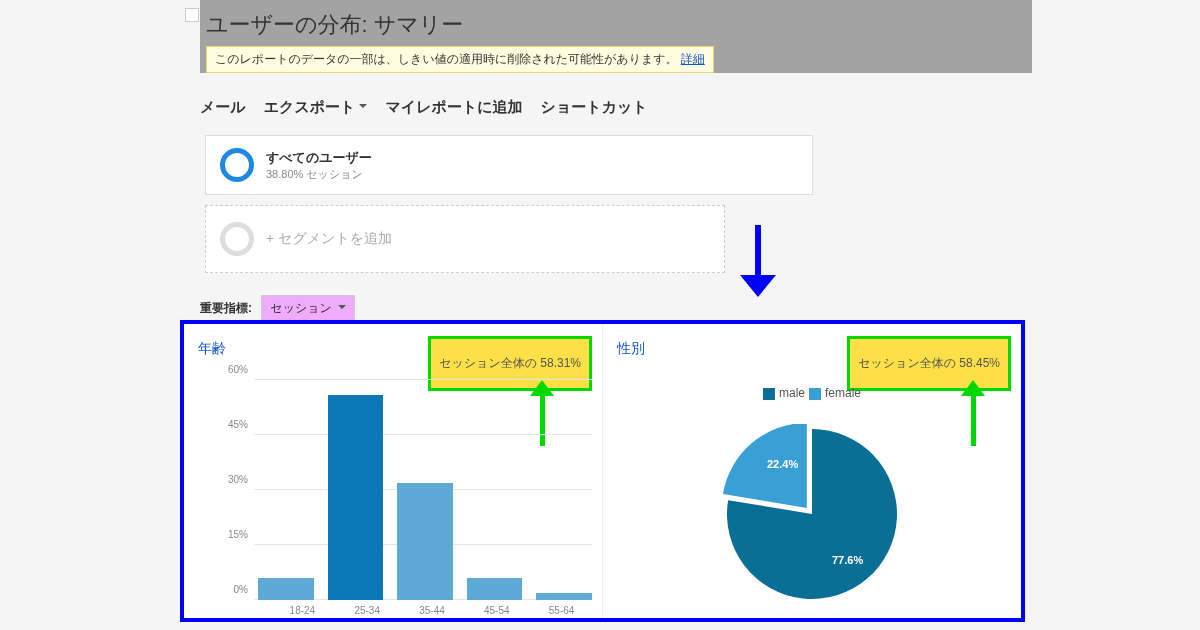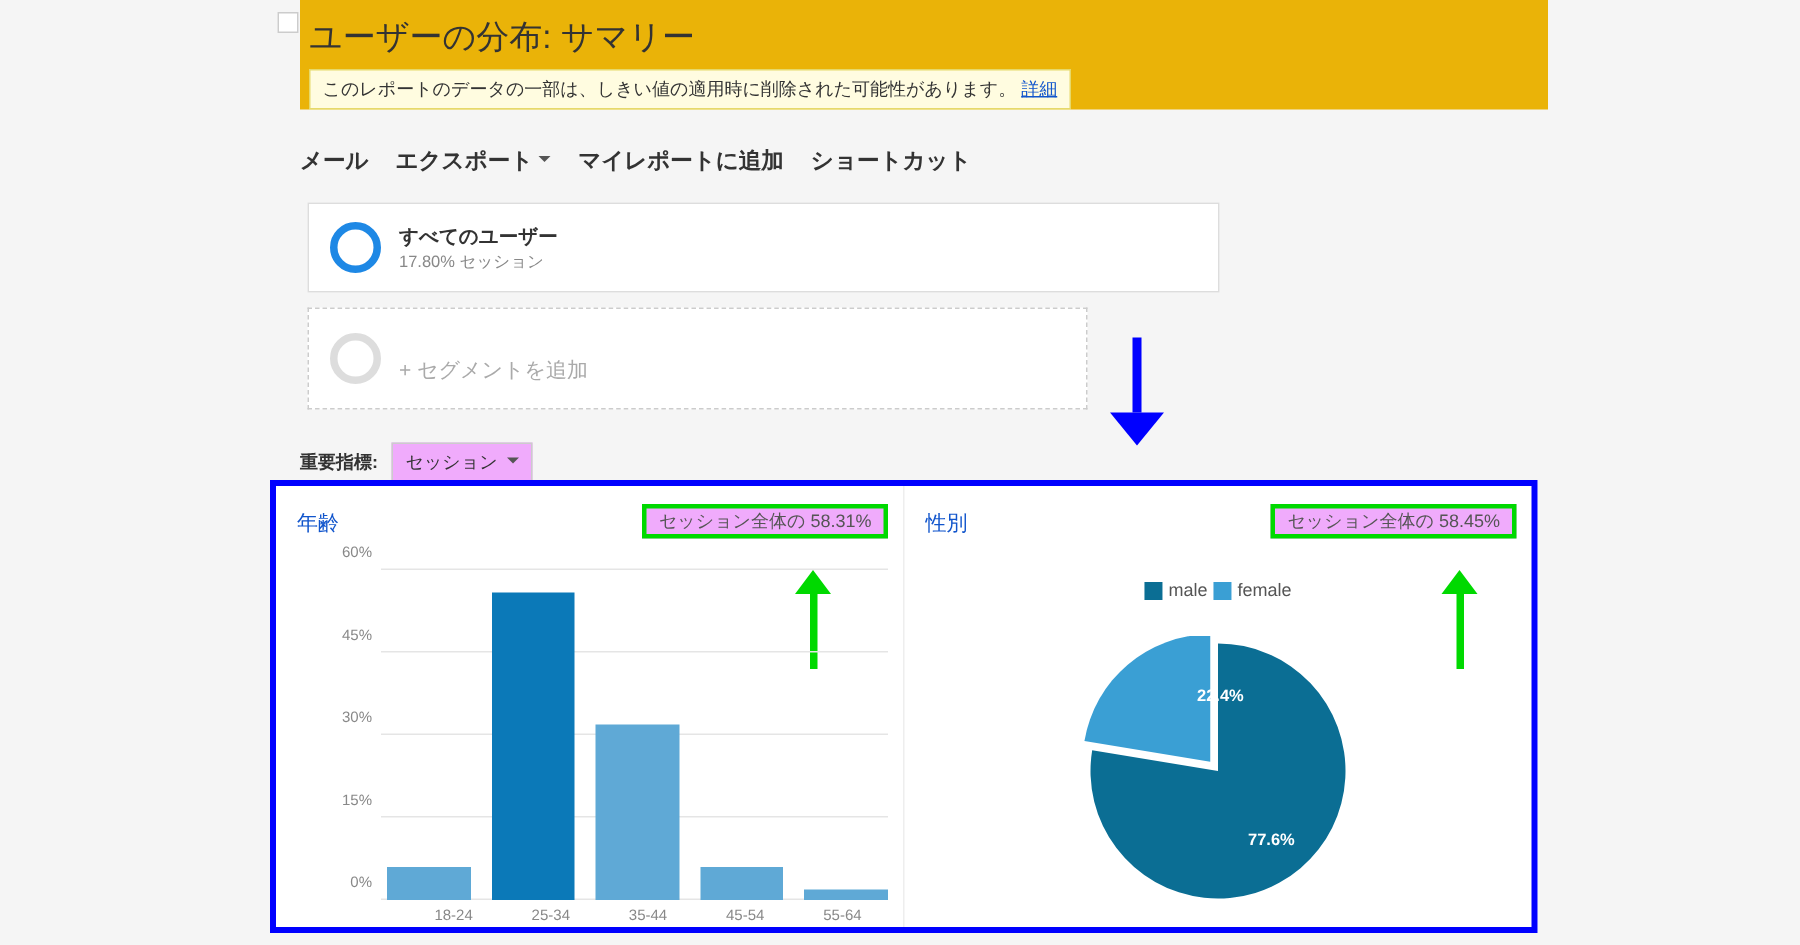--- a/index.html
+++ b/index.html
@@ -1,44 +1,44 @@
 <!DOCTYPE html>
 <html><head>
 <meta charset="utf-8">
 <style>
 *{box-sizing:border-box;margin:0;padding:0;font-family:Arial,"Hiragino Kaku Gothic Pro","Meiryo",sans-serif}
 body{background:#fff;width:1200px;height:630px;overflow:hidden}
 .page{width:1200px;height:630px;position:relative;background:#f5f5f5}
 .left-stub{position:absolute;left:185px;top:8px;width:14px;height:14px;background:#fff;border:1px solid #ccc}
-.header{position:absolute;left:200px;top:0;right:168px;background:#eab308;padding:10px 0 0 6px}
+.header{position:absolute;left:200px;top:0;right:168px;background:#a3a3a3;padding:10px 0 0 6px}
 .title{font-size:22px;color:#333;font-weight:400;margin-bottom:6px}
 .banner{background:#fffce0;border:1px solid #e6d96a;padding:4px 8px;font-size:12px;color:#333;display:inline-block}
 .banner a{color:#1155cc;text-decoration:underline;cursor:pointer}
 .datebox{position:absolute;right:170px;top:6px;background:#fff;border:1px solid #ccc;padding:4px 10px;font-size:17px;color:#333;display:flex;align-items:center;gap:8px}
 .toolbar{position:absolute;left:200px;top:98px;font-size:15px;color:#333;display:flex;gap:18px}
 .toolbar span{cursor:pointer;font-weight:bold}
 .toolbar .caret::after{content:"";display:inline-block;margin-left:4px;border:4px solid transparent;border-top-color:#555;vertical-align:middle}
 .segment-box{position:absolute;left:205px;top:135px;width:608px;background:#fff;border:1px solid #ddd;padding:12px 14px;display:flex;align-items:center;gap:12px}
 .ring{width:34px;height:34px;border:5px solid #1e88e5;border-radius:50%}
 .seg-main{font-size:13px;color:#333;font-weight:bold}
 .seg-sub{font-size:11px;color:#888}
-.segment-add{position:absolute;left:205px;top:205px;width:520px;background:#fff;border:1px dashed #ccc;padding:16px 14px;display:flex;align-items:flex-end;gap:12px}
+.segment-add{position:absolute;left:205px;top:205px;width:520px;background:#fff;border:1px dashed #ccc;padding:16px 14px;display:flex;align-items:center;gap:12px}
 .ring-grey{width:34px;height:34px;border:5px solid #ddd;border-radius:50%}
 .add-txt{font-size:14px;color:#aaa}
 .metric-row{position:absolute;left:200px;top:295px;font-size:12px;color:#333;font-weight:bold}
 .metric-sel{display:inline-block;margin-left:6px;background:#f0abfc;border:1px solid #ccc;padding:4px 8px;font-size:12px;font-weight:normal}
 .metric-sel::after{content:"";display:inline-block;margin-left:6px;border:4px solid transparent;border-top-color:#555;vertical-align:middle}
 .big-arrow{position:absolute;left:740px;top:225px;display:flex;flex-direction:column;align-items:center}
 .arrow-stem{width:6px;height:50px;background:#0000ff}
 .arrow-head{width:0;height:0;border-left:18px solid transparent;border-right:18px solid transparent;border-top:22px solid #0000ff}
 .charts-frame{position:absolute;left:180px;top:320px;width:845px;height:302px;border:4px solid #0000ff;background:#fff;display:flex}
 .chart-panel{flex:1;padding:16px 14px 10px;position:relative;border-right:1px solid #eee}
 .chart-panel:last-child{border-right:none}
 .panel-title{color:#1155cc;font-size:14px}
-.cov-badge{position:absolute;right:10px;top:12px;border:3px solid #00d900;padding:0 8px;font-size:12px;color:#555;background:#f0abfc}
+.cov-badge{position:absolute;right:10px;top:12px;border:3px solid #00d900;padding:16px 8px;font-size:12px;color:#555;background:#fde047}
 .green-arrow{position:absolute;display:flex;flex-direction:column;align-items:center}
 .green-stem{width:5px;height:50px;background:#00d900}
 .green-head{width:0;height:0;border-left:12px solid transparent;border-right:12px solid transparent;border-bottom:16px solid #00d900}
 .bar-area{position:absolute;left:30px;right:10px;top:56px;bottom:18px}
 .grid-line{position:absolute;left:40px;right:0;height:1px;background:#e5e5e5}
 .y-label{position:absolute;left:0;width:34px;text-align:right;font-size:10px;color:#888;transform:translateY(-50%)}
 .bars{position:absolute;left:44px;right:0;bottom:0;top:0;display:flex;align-items:flex-end;gap:14px}
 .bar{flex:1;background:#5fa9d6;position:relative}
 .bar.dark{background:#0b79b8}
 .x-labels{position:absolute;left:88px;right:10px;bottom:2px;display:flex;gap:4px}
@@ -71,21 +71,21 @@
     <span>メール</span>
     <span class="caret">エクスポート</span>
     <span>マイレポートに追加</span>
     <span>ショートカット</span>
   </div>
 
   <div class="segment-box">
     <div class="ring"></div>
     <div>
       <div class="seg-main">すべてのユーザー</div>
-      <div class="seg-sub">17.80% セッション</div>
+      <div class="seg-sub">38.80% セッション</div>
     </div>
   </div>
 
   <div class="segment-add">
     <div class="ring-grey"></div>
     <div class="add-txt">+ セグメントを追加</div>
   </div>
 
   <div class="metric-row">
     <span>重要指標:</span>
@@ -150,18 +150,18 @@
       </div>
 
       <div class="pie-wrap">
         <svg width="180" height="180" viewBox="0 0 180 180">
           <g transform="translate(90,90)" id="pie-g">
               <path d="M 0 0 L 5.204748896376251e-15 -85 A 85 85 0 1 1 -83.8683052576688 -13.824159041565062 Z" fill="#0b6e94"></path>
               <path d="M -5.176447692555559 -6.099540088091579 L -89.04475295022435 -19.92369912965664 A 85 85 0 0 1 -5.176447692555651 -91.09954008809157 Z" fill="#3a9fd4"></path>
             </g>
         </svg>
         <div class="pie-label" id="pie-lbl-male" style="left: 110px; top: 130px;">77.6%</div>
-        <div class="pie-label" id="pie-lbl-female" style="left: 76px; top: 34px;">22.4%</div>
+        <div class="pie-label" id="pie-lbl-female" style="left: 45px; top: 34px;">22.4%</div>
       </div>
     </div>
 
   </div>
 </div>
 
 </body></html>

